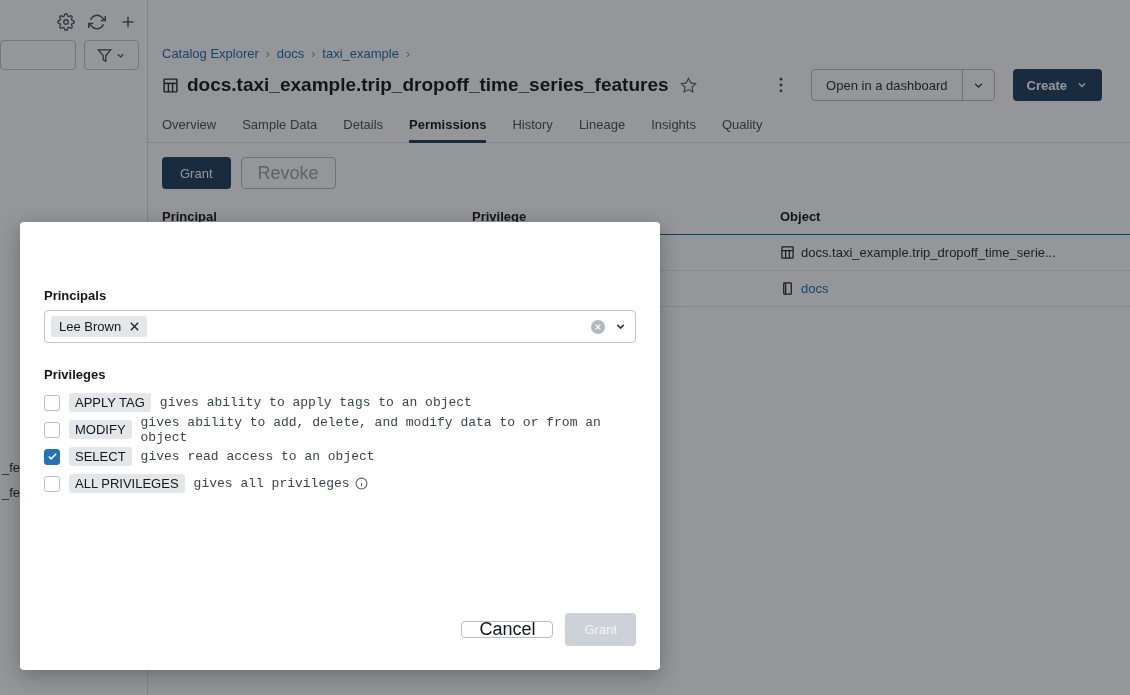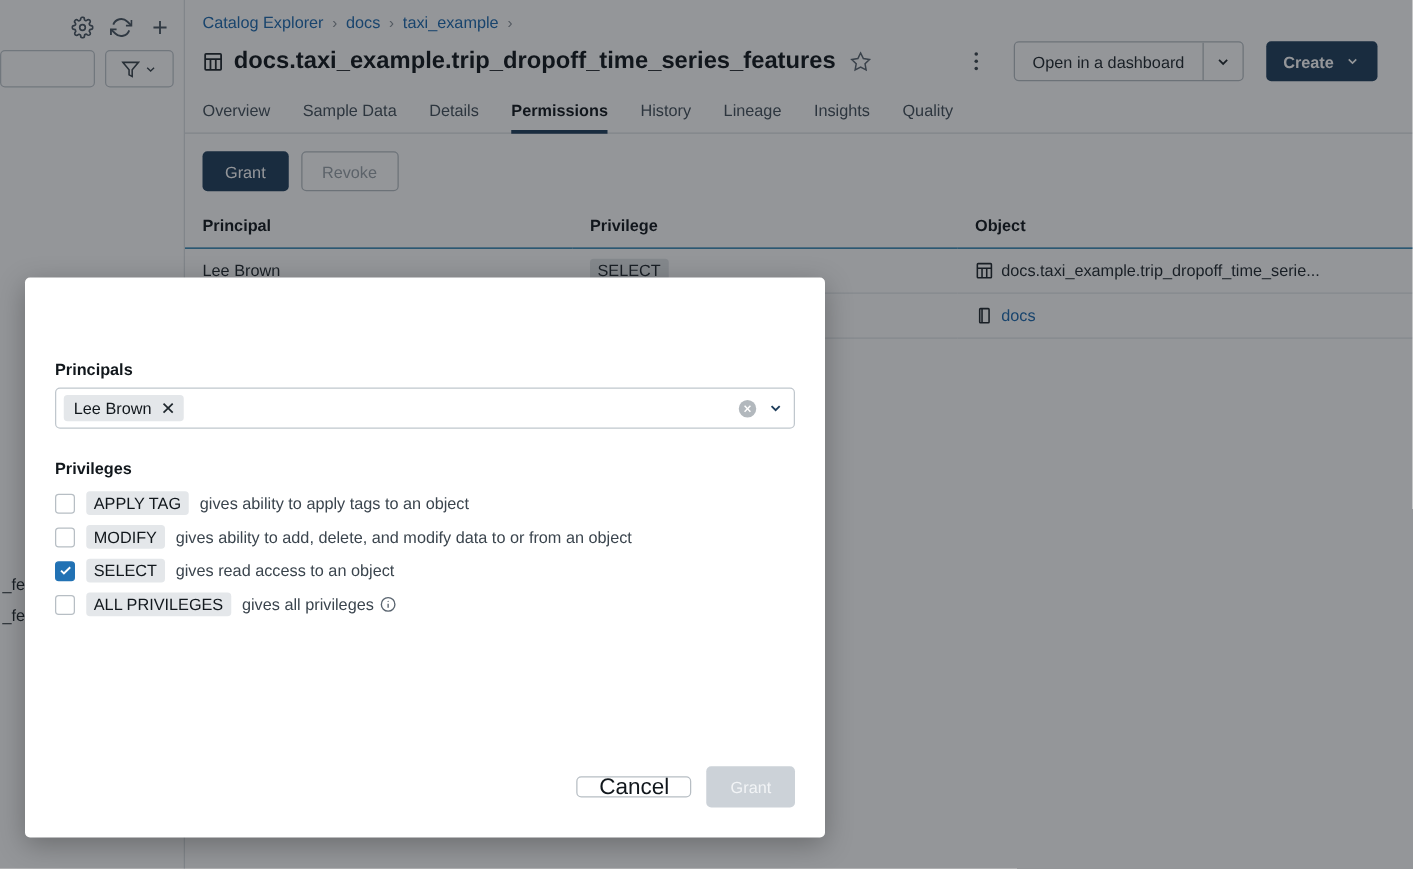--- a/index.html
+++ b/index.html
@@ -57,20 +57,21 @@
   }
   .sb-tree div { padding: 6px 0 6px 2px; }
 
   
   #main { flex: 1 1 auto; min-width: 0; position: relative; background: #fff; }
 
   .breadcrumb {
     display: flex; align-items: center; gap: 7px;
     font-size: 13px; padding: 10px 0 0 14px;
     color: #2272b4;
+    margin-top: 36px;
   }
   .breadcrumb a { color: #1f6bb0; text-decoration: none; cursor: pointer; }
   .bc-sep { color: #8a9199; font-size: 12px; }
 
   .title-row {
     display: flex; align-items: center;
     padding: 8px 14px 0 14px;
     gap: 8px;
   }
   .title-icon { width: 17px; height: 17px; color: #1f272d; flex: 0 0 auto; }
@@ -120,21 +121,21 @@
     display: flex; align-items: center;
     padding: 14px 14px 0 14px;
   }
   .btn-grant-top {
     background: #1f3e5c; color: #fff; font-size: 13px;
     height: 32px; padding: 0 18px; border-radius: 4px;
     display: flex; align-items: center;
   }
   .btn-revoke-top {
     border: 1px solid #b7bec4; color: #9aa2a9; background: #fff;
-    font-size: 13px; height: 32px; padding: 0 16px; border-radius: 4px;
+    font-size: 18px; height: 32px; padding: 0 16px; border-radius: 4px;
     display: flex; align-items: center; margin-left: 10px;
   }
   .toolbar-spacer { flex: 1 1 auto; }
   .filter-select {
     width: 318px; height: 32px; border: 1px solid #b7bec4; border-radius: 4px;
     display: flex; align-items: center; padding: 0 10px 0 12px;
     font-size: 13px; color: #5a6570; background: #fff;
   }
   .filter-select .fs-caret { margin-left: auto; color: #3b454e; }
 
@@ -219,21 +220,21 @@
     border: 1px solid #b7bec4; background: #fff;
     flex: 0 0 auto; display: flex; align-items: center; justify-content: center;
   }
   .cbx.checked { background: #2272b4; border-color: #2272b4; }
   .cbx svg { width: 11px; height: 11px; color: #fff; display: none; }
   .cbx.checked svg { display: block; }
   .priv-name {
     background: #e4e7ea; border-radius: 3px; padding: 2px 6px;
     font-size: 13px; color: #11171c;
   }
-  .priv-desc { font-size: 13px; color: #3b454e; display: flex; align-items: center; gap: 5px; }
+  .priv-desc { font-size: 13px; color: #3b454e; display: flex; align-items: center; gap: 5px; font-family: Liberation Mono, monospace; }
   .info-ico { width: 13px; height: 13px; color: #5a6570; }
 
   .modal-foot {
     margin-top: auto; padding-bottom: 24px;
     display: flex; justify-content: flex-end; align-items: center; gap: 12px;
   }
   .btn-cancel {
     border: 1px solid #b7bec4; background: #fff; color: #11171c;
     font-size: 18px; height: 17px; padding: 0 17px; border-radius: 4px;
     display: flex; align-items: center;

